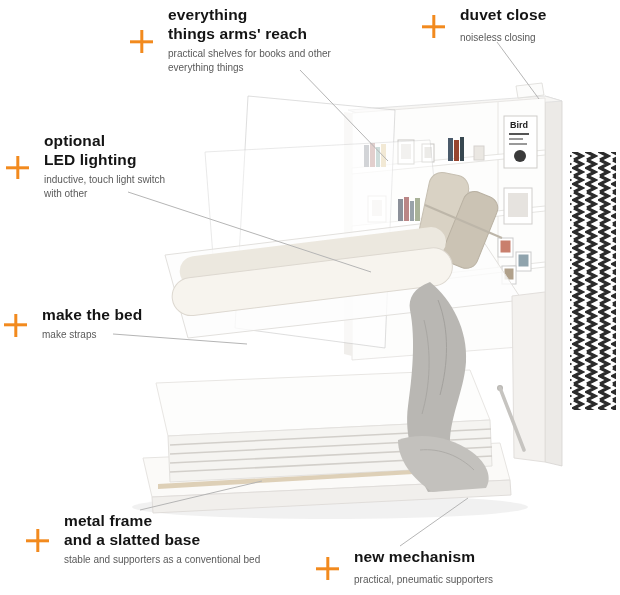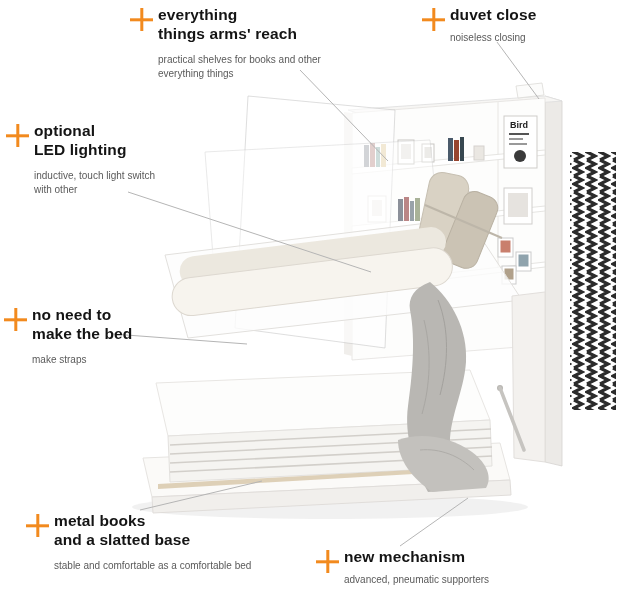--- a/index.html
+++ b/index.html
@@ -1,27 +1,27 @@
 <!DOCTYPE html>
 <html style="--accent: #f28a1e; --title: #141414; --desc: #5a5a5a; --line: #b5b5b5;"><head>
 <meta charset="utf-8">
 <style>
   *{margin:0;padding:0;box-sizing:border-box}
   html,body{background:#ffffff}
   body{font-family:"Liberation Sans",sans-serif;color:#141414}
   .canvas{position:relative;width:620px;height:595px;background:#fff;overflow:hidden}
   .scene{position:absolute;left:0;top:0;width:620px;height:595px;display:block}
-  .callout{position:absolute;display:flex;gap:5px;align-items:flex-start;z-index:2}
+  .callout{position:absolute;display:flex;gap:15px;align-items:center;z-index:2}
   .plus{position:relative;width:23px;height:23px;flex:none;margin-top:2px;display:inline-block}
   .plus::before,.plus::after{content:"";position:absolute;background:var(--accent,#f28a1e)}
   .plus::before{left:0;right:0;top:50%;height:3.4px;transform:translateY(-50%)}
   .plus::after{top:0;bottom:0;left:50%;width:3.4px;transform:translateX(-50%)}
   .title{font-size:15.5px;font-weight:700;line-height:1.22;color:var(--title,#141414);letter-spacing:.1px}
   .title span{display:block;white-space:nowrap}
-  .desc{margin-top:9px;font-size:10px;line-height:1.42;color:var(--desc,#5a5a5a)}
+  .desc{margin-top:3px;font-size:10px;line-height:1.42;color:var(--desc,#5a5a5a)}
   .desc span{display:block;white-space:nowrap}
   .desc.tight{margin-top:6px}
   #connector-lines line{stroke:var(--line,#b5b5b5);stroke-width:1}
 </style>
 </head>
 <body>
 
 <div class="canvas">
 
   <svg class="scene" viewBox="0 0 620 595" aria-hidden="true">
@@ -171,65 +171,64 @@
     <div class="ctext">
       <div class="title">
         <span>duvet close</span>
       </div>
       <div class="desc tight">
         <span>noiseless closing</span>
       </div>
     </div>
   </div>
 
-  <div class="callout" style="left:6px;top:122px">
+  <div class="callout" style="left:6px;top:132px">
     <span class="plus"></span>
     <div class="ctext">
       <div class="title">
         <span>optional</span>
         <span>LED lighting</span>
       </div>
       <div class="desc">
         <span>inductive, touch light switch</span>
         <span>with other</span>
       </div>
     </div>
   </div>
 
   <div class="callout" style="left:4px;top:306px">
     <span class="plus"></span>
     <div class="ctext">
       <div class="title">
-        <span>no need to</span>
         <span>make the bed</span>
       </div>
       <div class="desc">
         <span>make straps</span>
       </div>
     </div>
   </div>
 
   <div class="callout" style="left:26px;top:512px">
     <span class="plus"></span>
     <div class="ctext">
       <div class="title">
-        <span>metal books</span>
+        <span>metal frame</span>
         <span>and a slatted base</span>
       </div>
       <div class="desc">
-        <span>stable and comfortable as a comfortable bed</span>
+        <span>stable and supporters as a conventional bed</span>
       </div>
     </div>
   </div>
 
   <div class="callout" style="left:316px;top:548px">
     <span class="plus"></span>
     <div class="ctext">
       <div class="title">
         <span>new mechanism</span>
       </div>
       <div class="desc tight">
-        <span>advanced, pneumatic supporters</span>
+        <span>practical, pneumatic supporters</span>
       </div>
     </div>
   </div>
 
 </div>
 
 </body></html>

